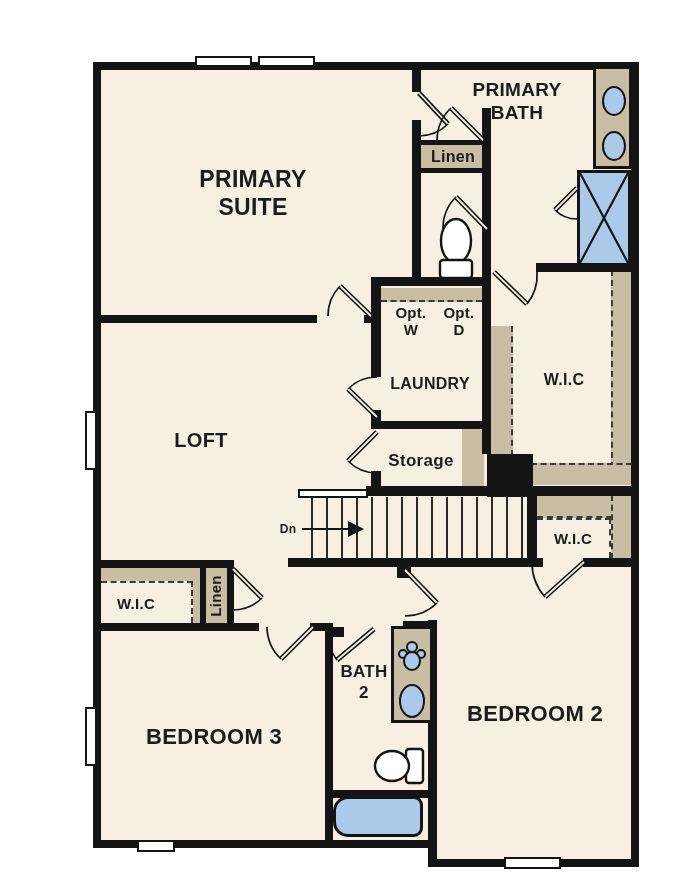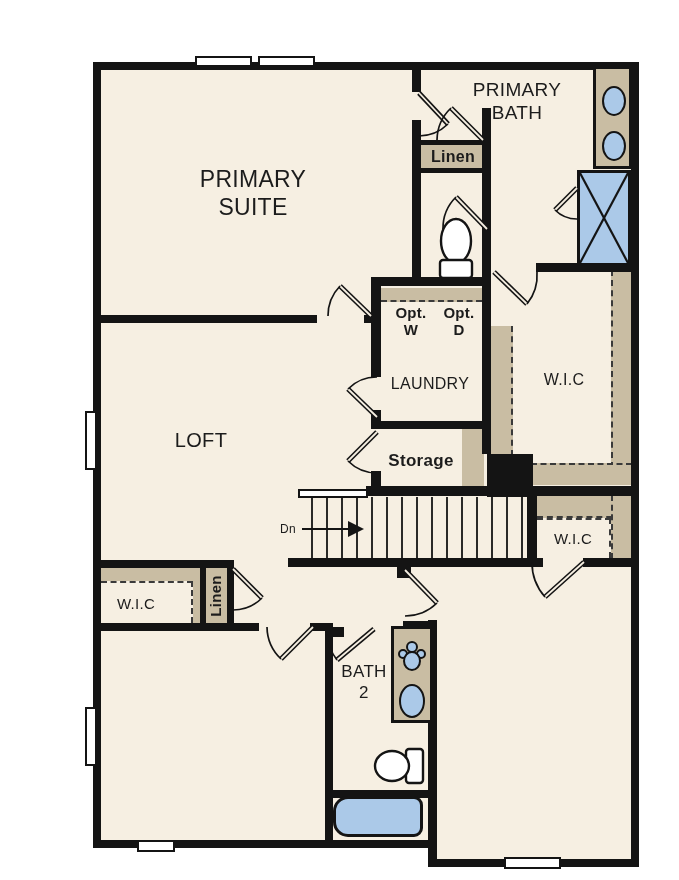--- a/index.html
+++ b/index.html
@@ -6,21 +6,21 @@
   #plan{position:relative;width:679px;height:880px;background:#ffffff;overflow:hidden;
         font-family:"Liberation Sans",sans-serif;}
   .abs{position:absolute;}
   .floor{background:#f6efe2;}
   .wall{background:#141414;}
   .tan{background:#c9bda3;}
   .win{background:#ffffff;border:2px solid #141414;box-sizing:border-box;}
   .blue{background:#abc9e8;border:3px solid #141414;box-sizing:border-box;}
   .sink{background:#abc9e8;border:2px solid #141414;border-radius:50%;box-sizing:border-box;}
   .counter{background:#c9bda3;border:3px solid #141414;box-sizing:border-box;}
-  .lbl{color:#1c1c1c;font-weight:400;text-align:center;white-space:pre-line;line-height:1.22;
+  .lbl{color:#1c1c1c;font-weight:700;text-align:center;white-space:pre-line;line-height:1.22;
        transform:translate(-50%,-50%);letter-spacing:.3px;}
   .lbl.v{transform:translate(-50%,-50%) rotate(-90deg);}
   .dash-b{border-bottom:2px dashed #3a3a3a;box-sizing:border-box;}
   .dash-t{border-top:2px dashed #3a3a3a;box-sizing:border-box;}
   .dash-l{border-left:2px dashed #3a3a3a;box-sizing:border-box;}
   .dash-r{border-right:2px dashed #3a3a3a;box-sizing:border-box;}
   .dash-tr{border-top:2px dashed #3a3a3a;border-right:2px dashed #3a3a3a;box-sizing:border-box;}
   svg.overlay{position:absolute;left:0;top:0;z-index:40;}
   .z1{z-index:1}.z2{z-index:10}.z3{z-index:20}.z4{z-index:30}.z6{z-index:60}
 </style>
@@ -190,16 +190,18 @@
 W</div>
   <div class="abs lbl z6" style="left:459px;top:321px;font-size:15px;font-weight:600;line-height:1.15">Opt.
 D</div>
   <div class="abs lbl z6" style="left:564px;top:380px;font-size:16px">W.I.C</div>
   <div class="abs lbl z6" style="left:201px;top:440px;font-size:20px">LOFT</div>
   <div class="abs lbl z6" style="left:421px;top:461px;font-size:17px;font-weight:600">Storage</div>
   <div class="abs lbl z6" style="left:288px;top:529px;font-size:12px">Dn</div>
   <div class="abs lbl z6" style="left:573px;top:539px;font-size:15px">W.I.C</div>
   <div class="abs lbl z6" style="left:136px;top:604px;font-size:15px">W.I.C</div>
   <div class="abs lbl v z6" style="left:216px;top:596px;font-size:15px;font-weight:600">Linen</div>
+  <div class="abs lbl z6" style="left:214px;top:737px;font-size:22px">BEDROOM 3</div>
   <div class="abs lbl z6" style="left:364px;top:682px;font-size:17px;line-height:1.25">BATH
 2</div>
+  <div class="abs lbl z6" style="left:535px;top:714px;font-size:22px">BEDROOM 2</div>
 
 </div>
 
 </body></html>

